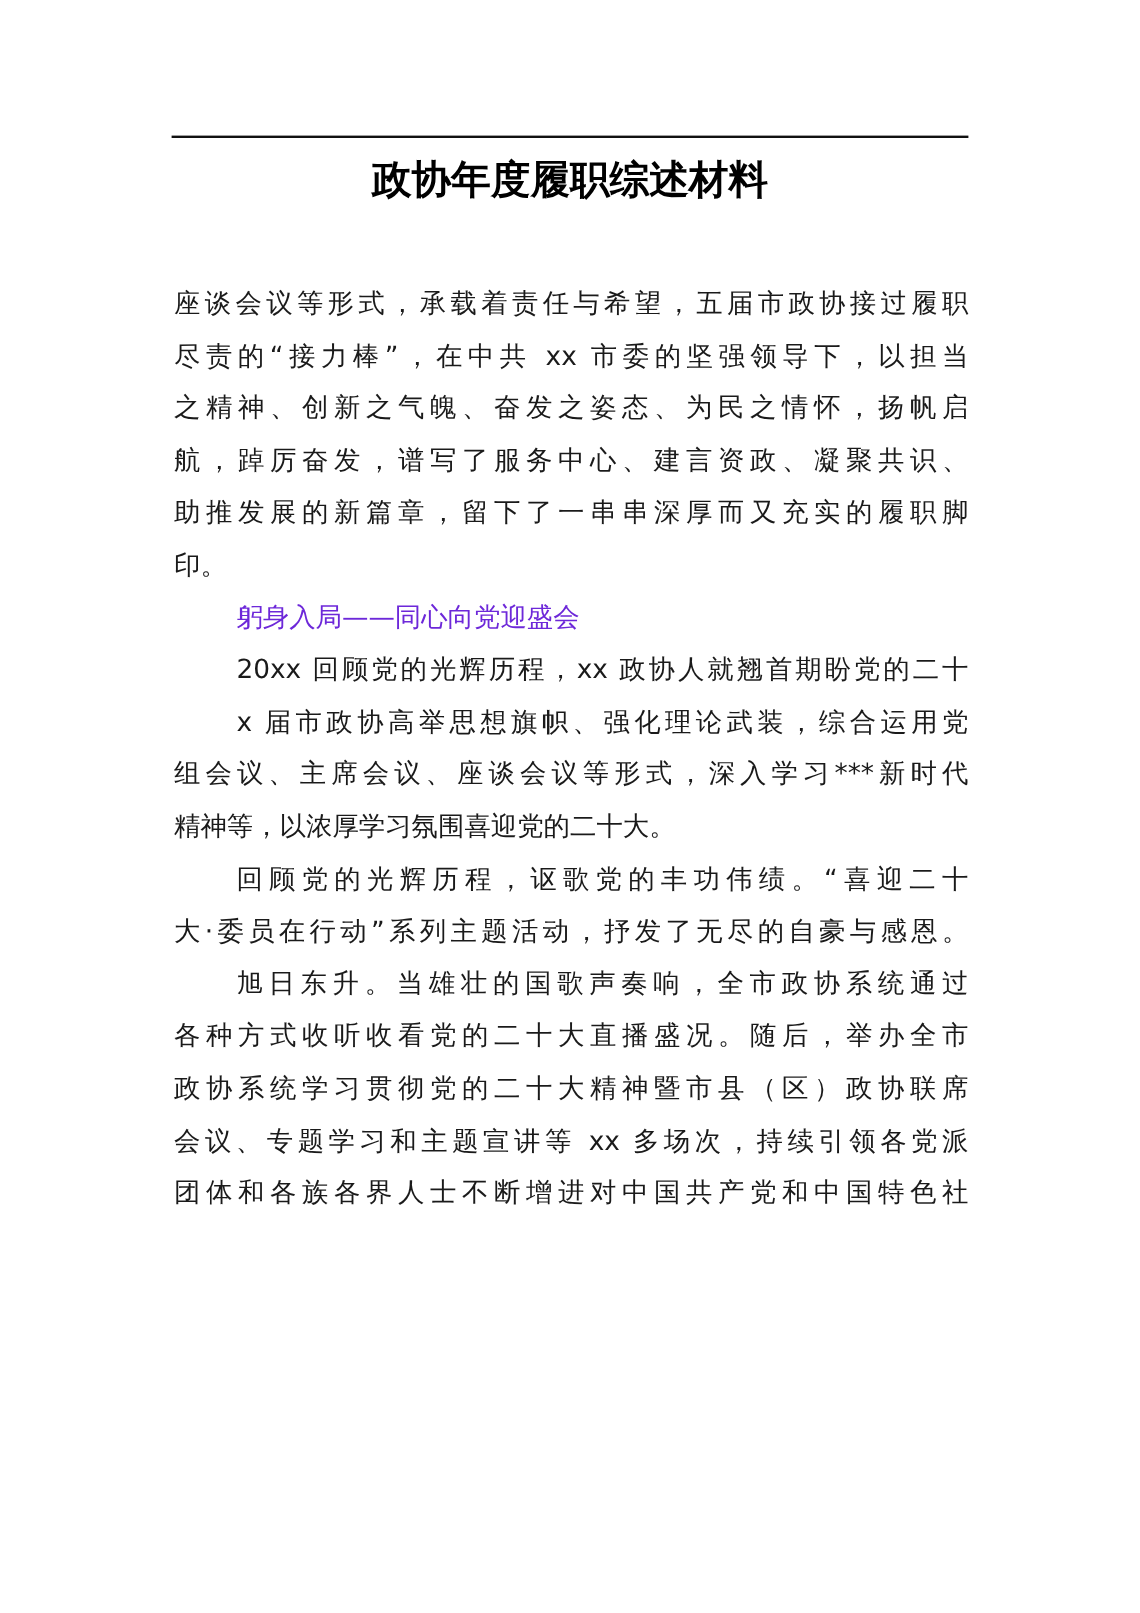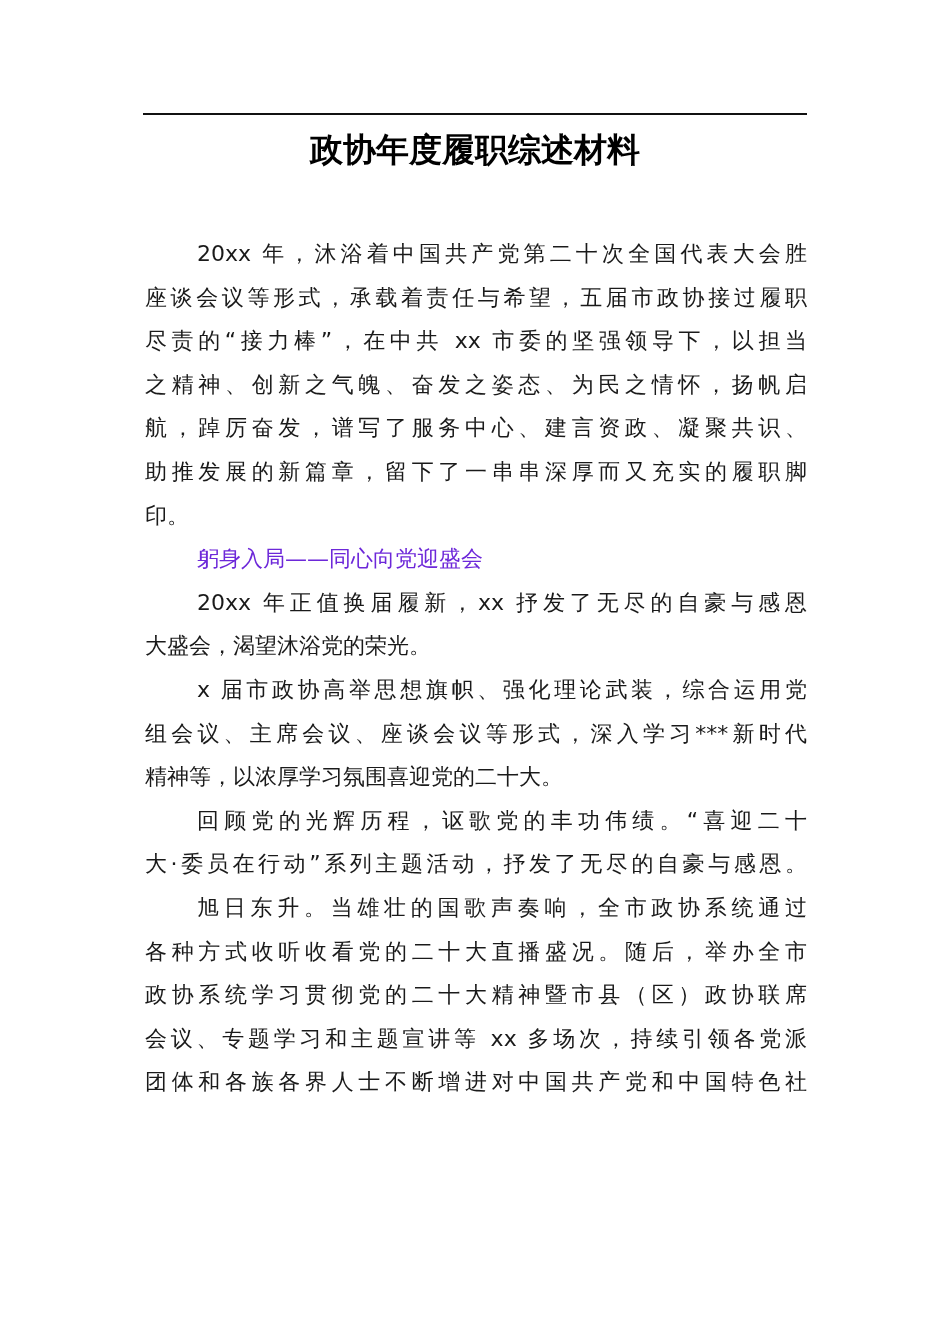--- a/index.html
+++ b/index.html
@@ -77,36 +77,34 @@
 </head>
 <body>
 
 <div class="page">
   <div class="top-rule"></div>
   <div class="doc-title">政协年度履职综述材料</div>
 
   <div class="body-text">
 
     <div>
-      <div class="line indent">20xx 年，沐浴着中国共产党第二十次全国代表大会胜</div>
       <div class="line">座谈会议等形式，承载着责任与希望，五届市政协接过履职</div>
       <div class="line">尽责的“接力棒”，在中共 xx 市委的坚强领导下，以担当</div>
       <div class="line">之精神、创新之气魄、奋发之姿态、为民之情怀，扬帆启</div>
       <div class="line">航，踔厉奋发，谱写了服务中心、建言资政、凝聚共识、</div>
       <div class="line">助推发展的新篇章，留下了一串串深厚而又充实的履职脚</div>
       <div class="line last">印。</div>
     </div>
 
     <div>
       <div class="line indent heading">躬身入局——同心向党迎盛会</div>
     </div>
 
     <div>
-      <div class="line indent">20xx 年正值换届履新，xx 抒发了无尽的自豪与感恩</div>
-      <div class="line last">大盛会，渴望沐浴党的荣光。</div>
+      <div class="line indent">20xx 回顾党的光辉历程，xx 政协人就翘首期盼党的二十</div>
     </div>
 
     <div>
       <div class="line indent">x 届市政协高举思想旗帜、强化理论武装，综合运用党</div>
       <div class="line">组会议、主席会议、座谈会议等形式，深入学习***新时代</div>
       <div class="line last">精神等，以浓厚学习氛围喜迎党的二十大。</div>
     </div>
 
     <div>
       <div class="line indent">回顾党的光辉历程，讴歌党的丰功伟绩。“喜迎二十</div>

